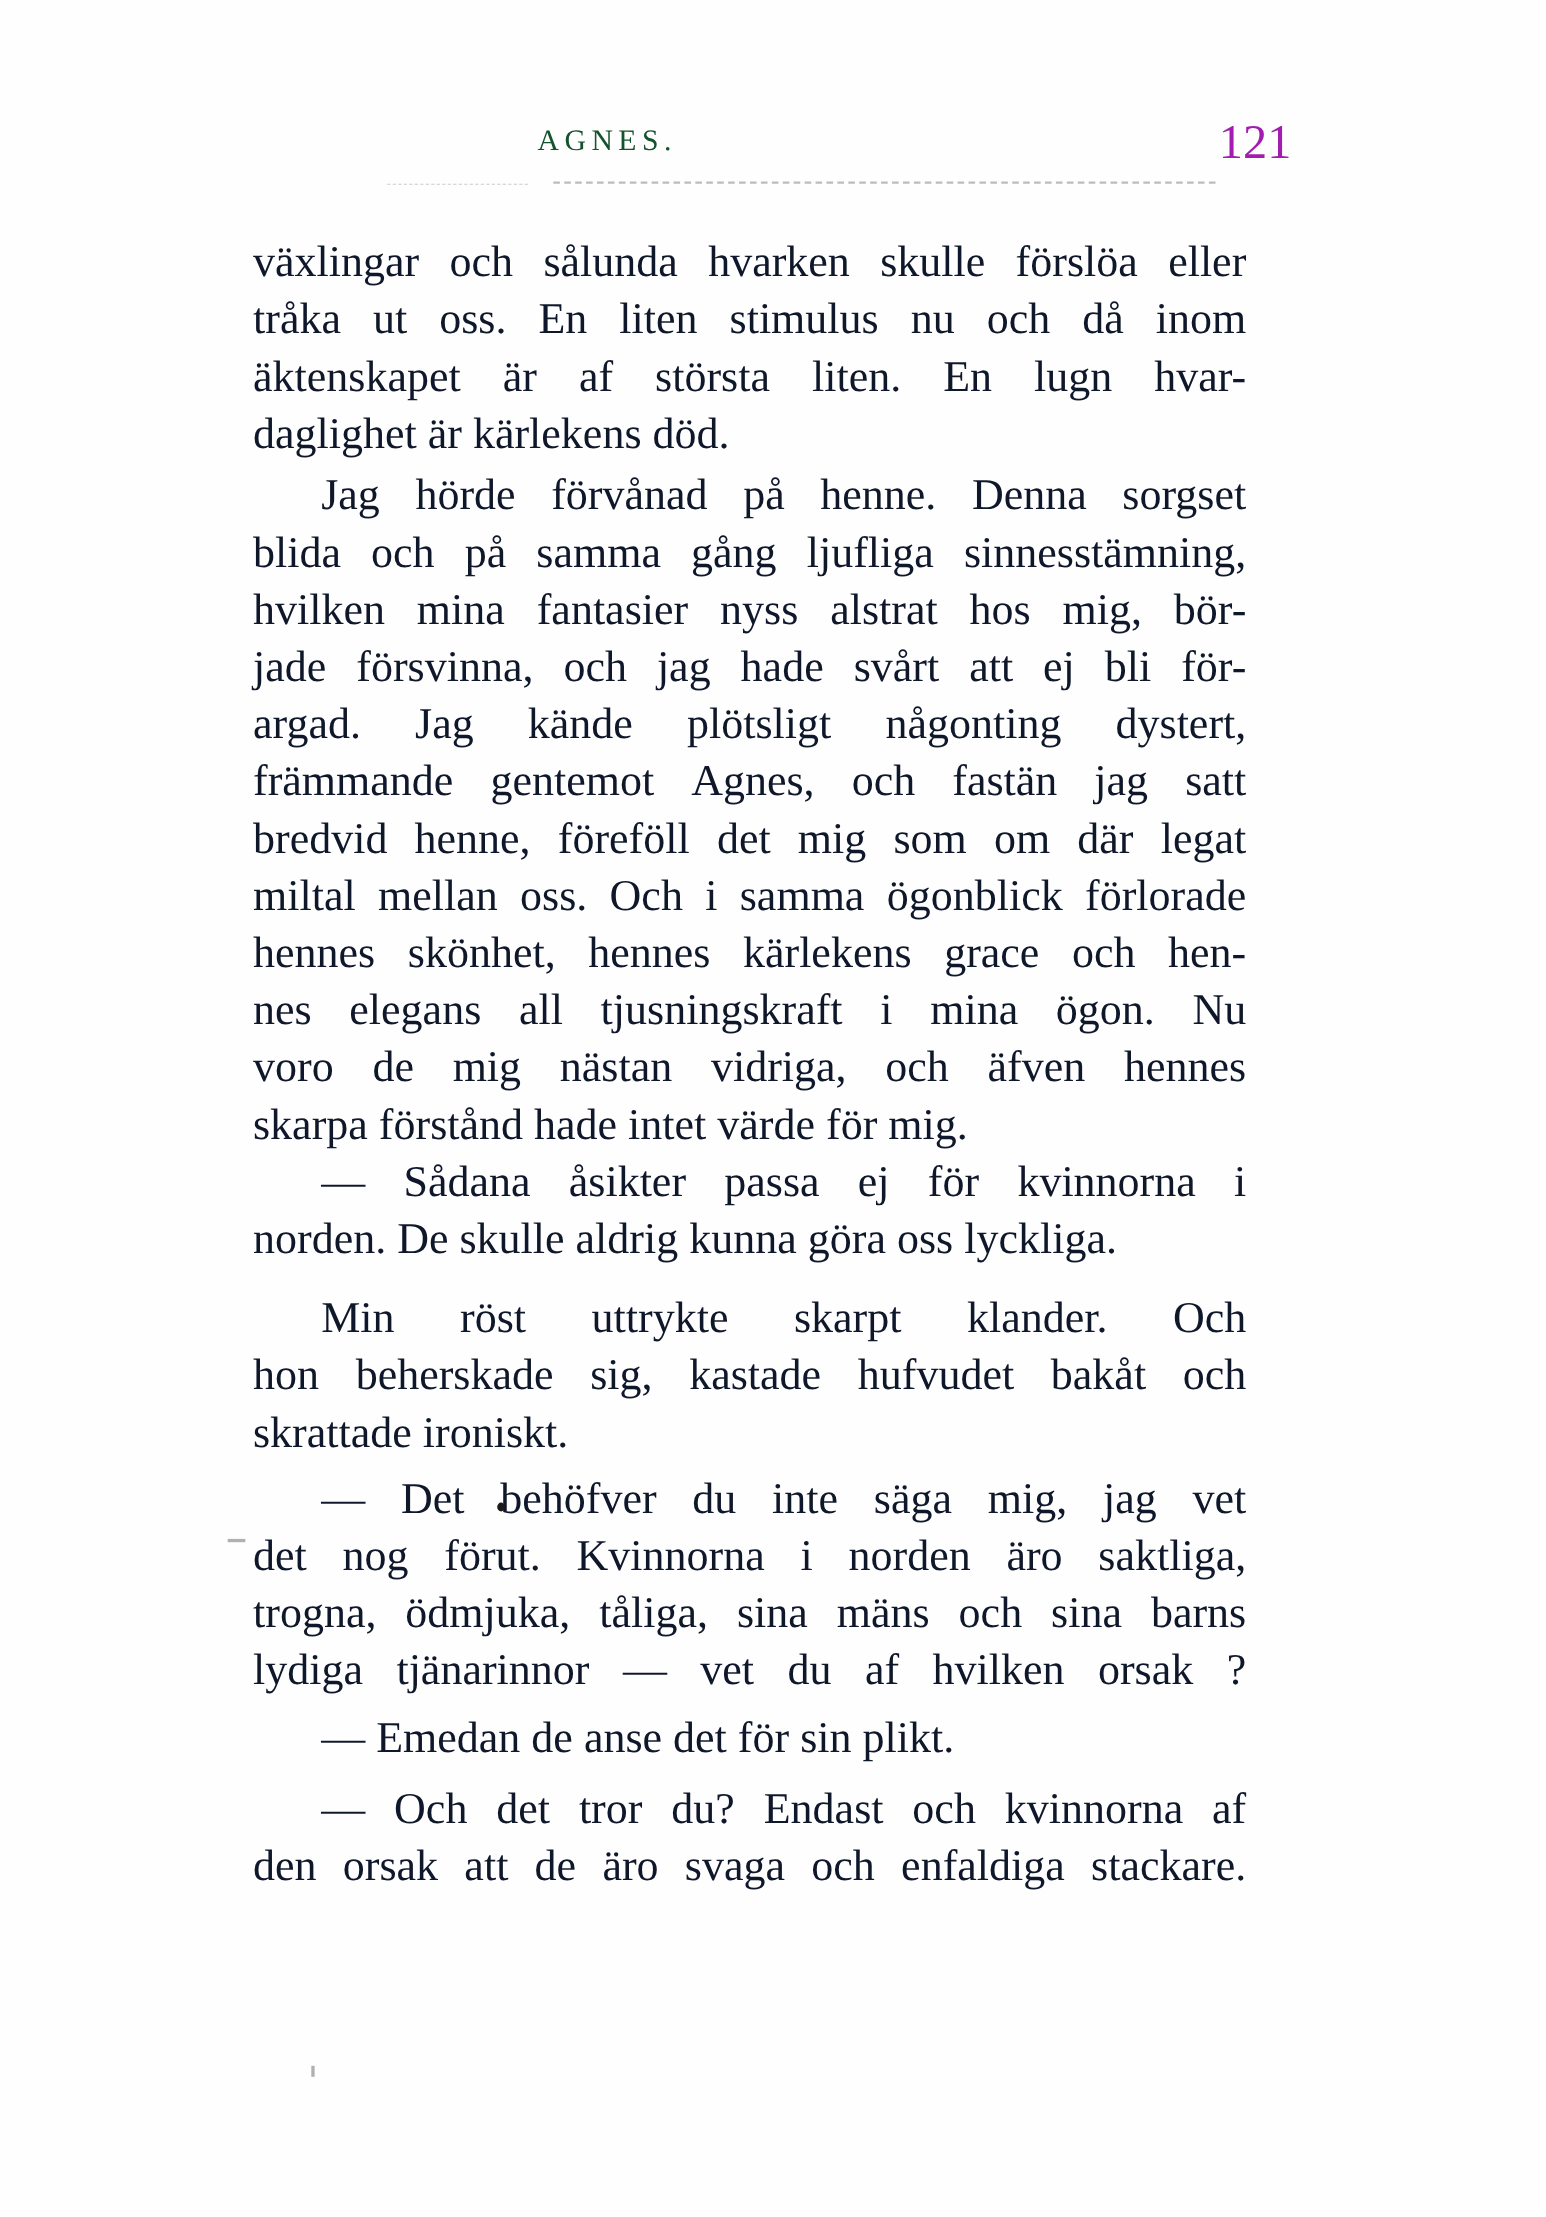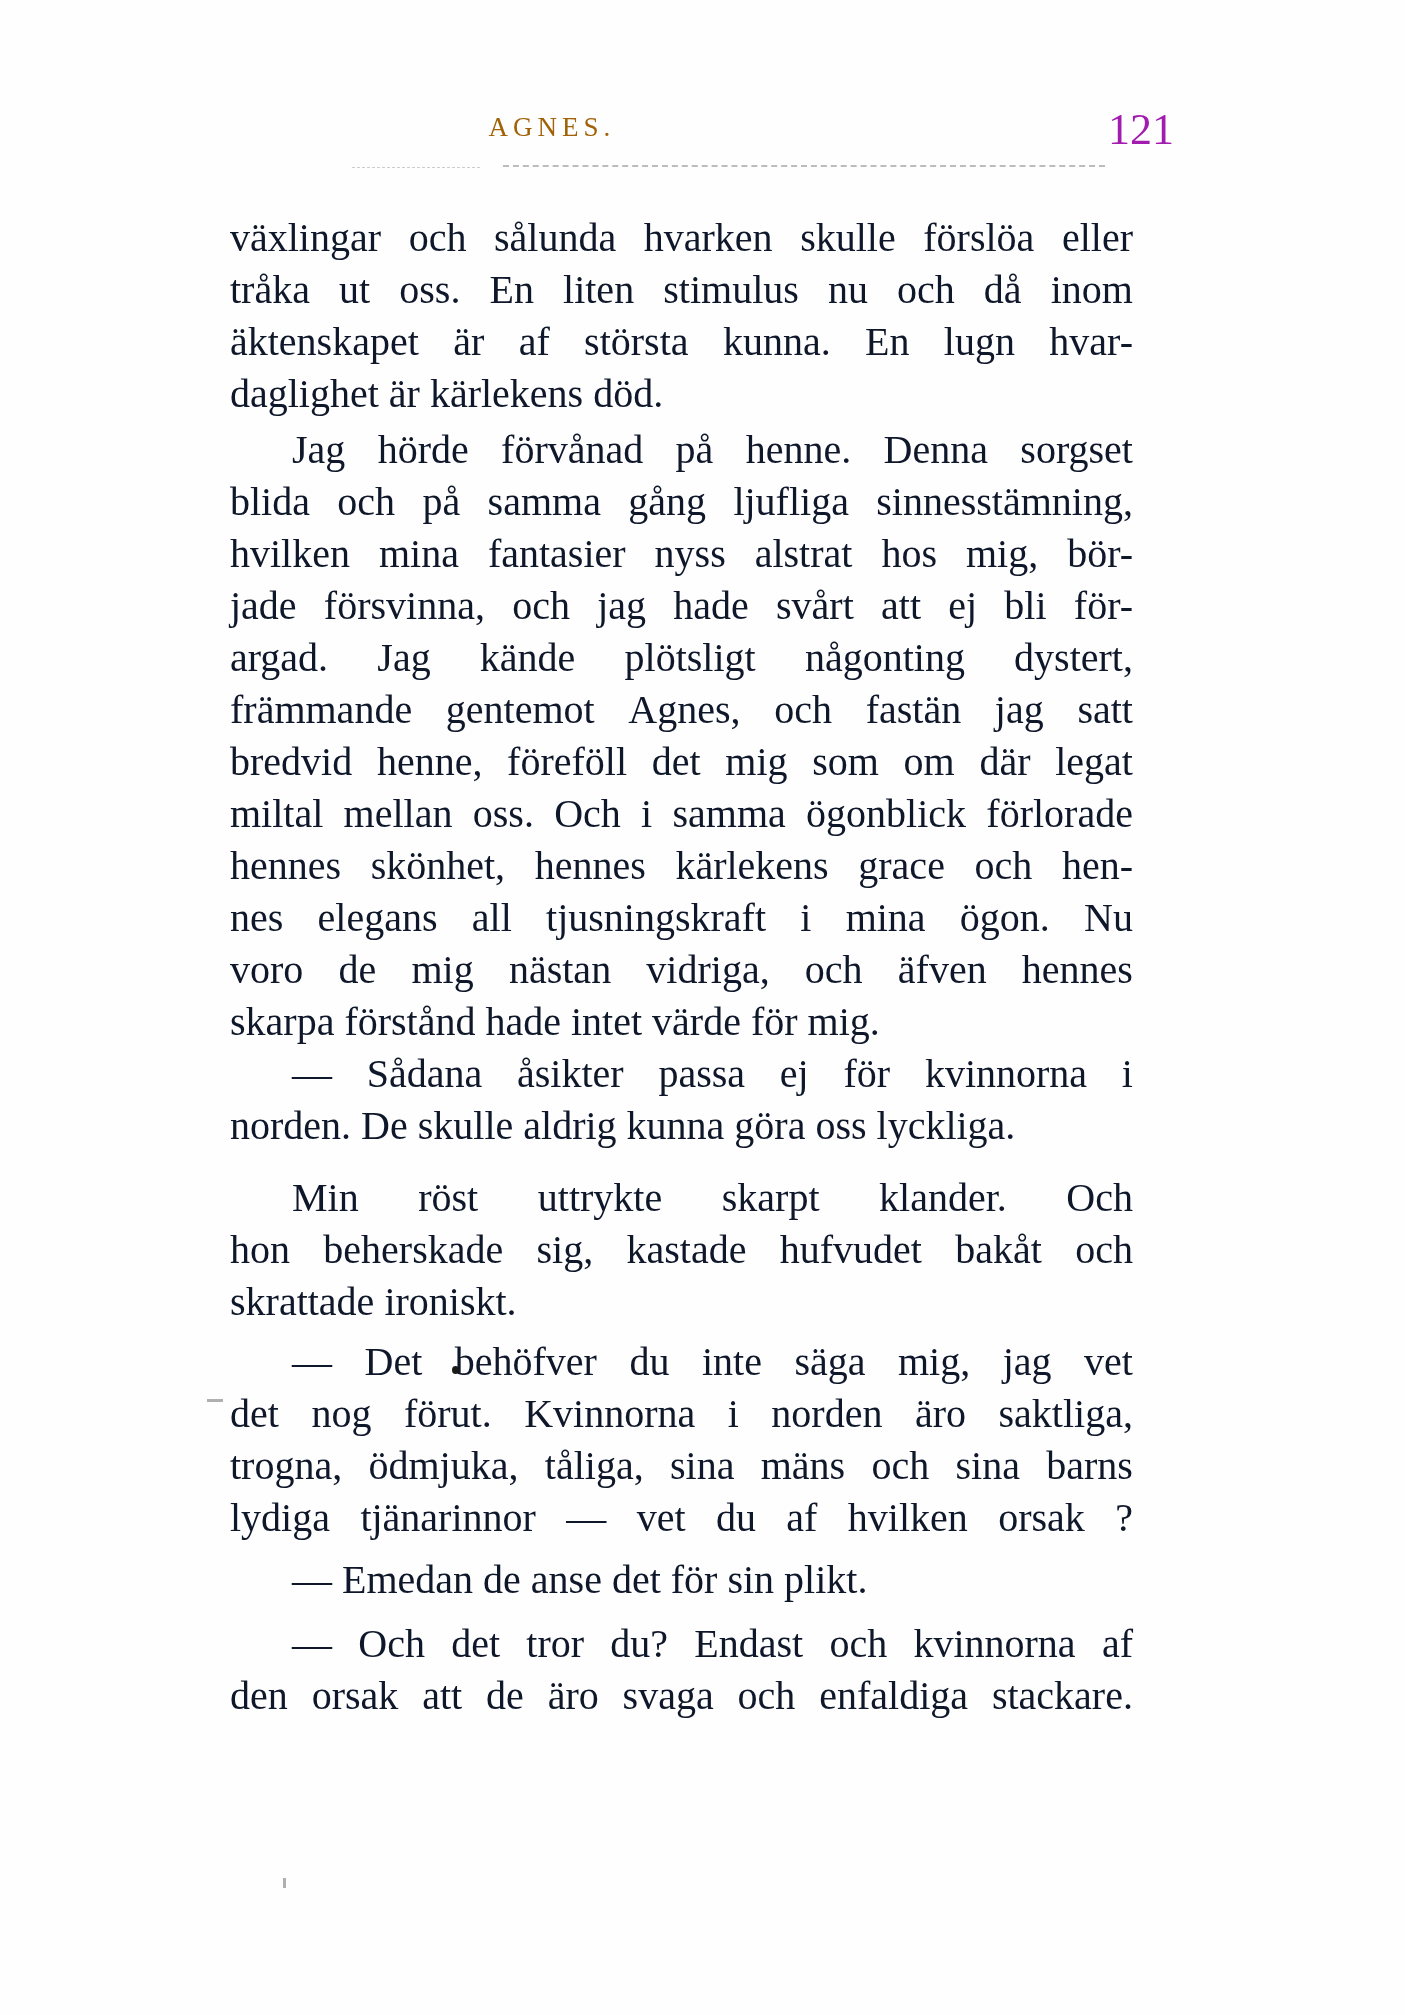--- a/index.html
+++ b/index.html
@@ -17,21 +17,21 @@
     color: #151312;
   }
   
   .running-head {
     position: absolute;
     top: 112px;
     left: 552px;
     transform: translateX(-50%);
     font-size: 27px;
     letter-spacing: 5px;
-    color: #a16207;
+    color: #14532d;
     white-space: nowrap;
   }
   .page-number {
     position: absolute;
     top: 104px;
     left: 1108px;
     font-size: 44px;
     color: #a21caf;
   }
   
@@ -116,21 +116,21 @@
         <span>nu</span>
         <span>och</span>
         <span>då</span>
         <span>inom</span>
       </div>
       <div class="line just">
         <span>äktenskapet</span>
         <span>är</span>
         <span>af</span>
         <span>största</span>
-        <span>kunna.</span>
+        <span>liten.</span>
         <span>En</span>
         <span>lugn</span>
         <span>hvar-</span>
       </div>
       <div class="line">daglighet är kärlekens död.</div>
       <div class="line just ind" style="margin-top: 4px;">
         <span>Jag</span>
         <span>hörde</span>
         <span>förvånad</span>
         <span>på</span>

